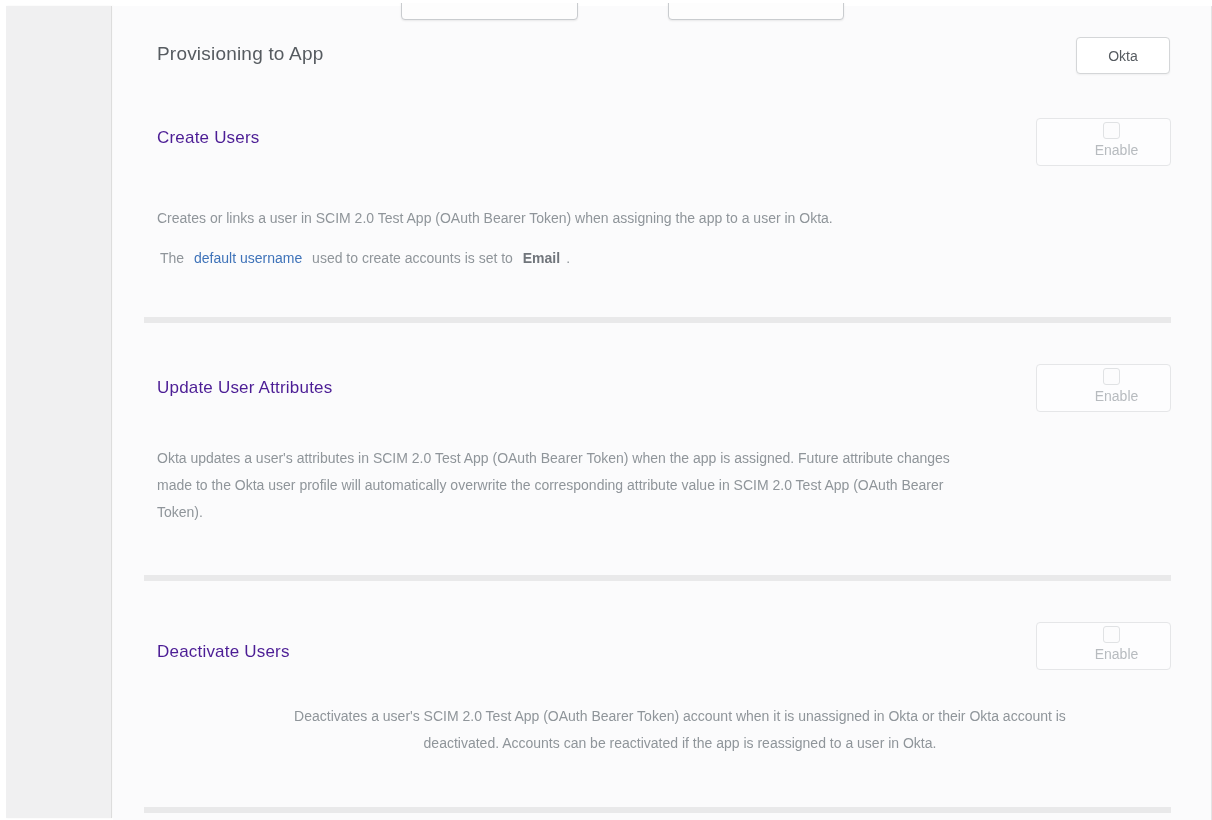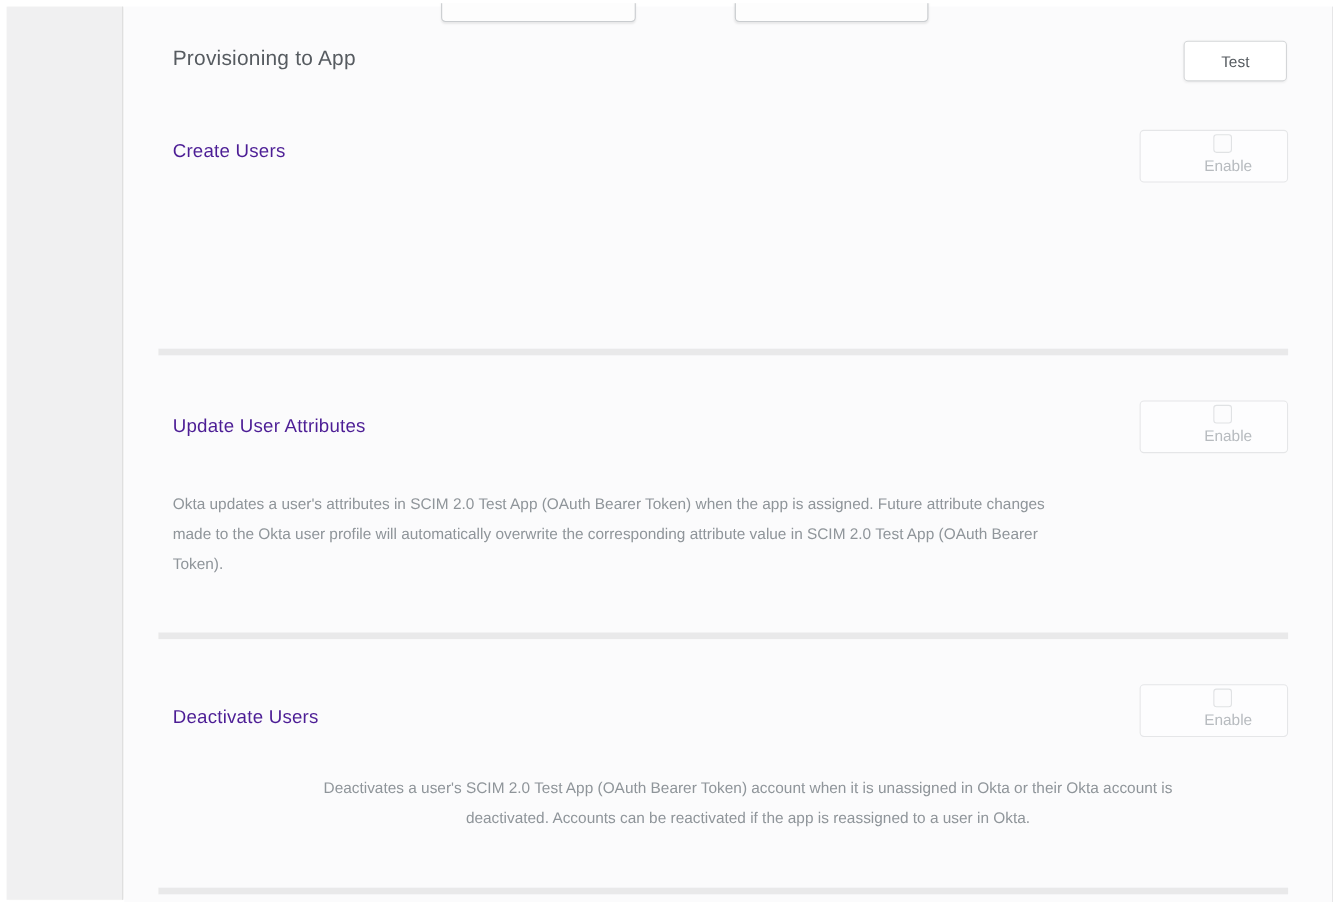--- a/index.html
+++ b/index.html
@@ -69,30 +69,34 @@
 
   <div class="sidebar-strip"></div>
 
   <div class="main">
 
     <div class="cropped-box cropped-box-1"></div>
     <div class="cropped-box cropped-box-2"></div>
 
     <div class="page-title">Provisioning to App</div>
 
-    <button class="edit-btn">Test</button>
+    <button class="edit-btn">Okta</button>
 
     <div class="section-title title-1">Create Users</div>
 
     <div class="enable-toggle enable-1">
       <span class="enable-checkbox"></span>
       <span class="enable-label">Enable</span>
     </div>
 
+    <div class="para para-create-1">Creates or links a user in SCIM 2.0 Test App (OAuth Bearer Token) when assigning the app to a user in Okta.</div>
 
+    <div class="para para-create-2">
+      <span>The </span><span class="inline-link">default username</span><span> used to create accounts is set to </span><span class="inline-bold">Email</span><span>.</span>
+    </div>
 
     <div class="divider divider-1"></div>
 
     <div class="section-title title-2">Update User Attributes</div>
 
     <div class="enable-toggle enable-2">
       <span class="enable-checkbox"></span>
       <span class="enable-label">Enable</span>
     </div>
 

